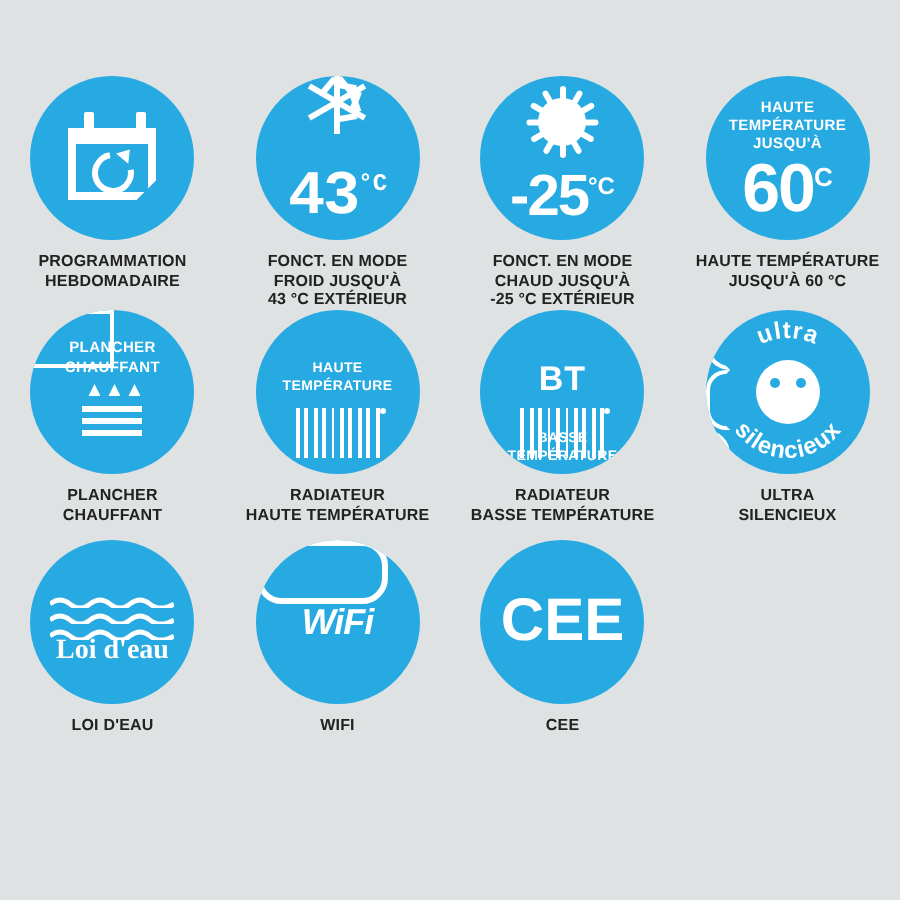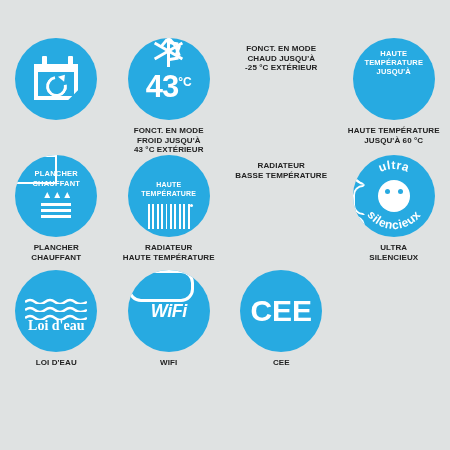--- a/index.html
+++ b/index.html
@@ -108,21 +108,21 @@
 
   .bignum {
     position: absolute;
     left: 0; right: 0;
     text-align: center;
     color: #fff;
     font-family: "Liberation Sans", sans-serif;
     font-weight: bold;
     letter-spacing: -1px;
   }
-  .num-43 { bottom: 18px; font-size: 31px; line-height: 31px; }
+  .num-43 { bottom: 6px; font-size: 31px; line-height: 31px; font-family: Liberation Mono, monospace; }
   .num-25 { bottom: 6px; font-size: 29px; line-height: 29px; }
   .unit {
     font-size: 12px;
     vertical-align: super;
     letter-spacing: 0;
   }
 
   
   .sun-core {
     left: 29px; top: 11px; width: 24px; height: 24px;
@@ -234,49 +234,66 @@
       <div class="badge">
         <div class="w cal-peg l"></div>
         <div class="w cal-peg r"></div>
         <div class="w cal-body"></div>
         <div class="w cal-inner"></div>
         <div class="w cal-top"></div>
         <div class="w cal-notch"></div>
         <div class="w cal-arrow"></div>
         <div class="w cal-arrow-head"></div>
       </div>
+      <div class="caption">PROGRAMMATION
+HEBDOMADAIRE</div>
     </div>
 
     <div class="cell">
       <div class="badge">
         <div class="flake">
           <span class="a"></span>
             <span class="b"></span>
             <span class="c"></span>
         </div>
         <div class="bignum num-43">
           <span>43</span><span class="unit">°C</span>
         </div>
       </div>
       <div class="caption">FONCT. EN MODE
 FROID JUSQU'À
 43 °C EXTÉRIEUR</div>
     </div>
 
     <div class="cell">
+      <div class="badge">
+        <div class="w sun-ray" style="transform:rotate(0deg)"></div>
+        <div class="w sun-ray" style="transform:rotate(30deg)"></div>
+        <div class="w sun-ray" style="transform:rotate(60deg)"></div>
+        <div class="w sun-ray" style="transform:rotate(90deg)"></div>
+        <div class="w sun-ray" style="transform:rotate(120deg)"></div>
+        <div class="w sun-ray" style="transform:rotate(150deg)"></div>
+        <div class="w sun-core"></div>
+        <div class="bignum num-25">
+          <span>-25</span><span class="unit">°C</span>
+        </div>
+      </div>
       <div class="caption">FONCT. EN MODE
 CHAUD JUSQU'À
 -25 °C EXTÉRIEUR</div>
     </div>
 
     <div class="cell">
       <div class="badge">
         <div class="small-lines">HAUTE
 TEMPÉRATURE
 JUSQU'À</div>
+        <div class="bignum num-60">
+          <span>60</span><span class="unit">C</span>
+        </div>
       </div>
       <div class="caption">HAUTE TEMPÉRATURE
 JUSQU'À 60 °C</div>
     </div>
 
     <div class="cell">
       <div class="badge">
         <div class="pc-title">PLANCHER
 CHAUFFANT</div>
         <div class="w pc-arrow" style="left:29px"></div>
@@ -309,20 +326,40 @@
             <i></i>
             <i></i>
         </div>
         <div class="w rad-dot"></div>
       </div>
       <div class="caption">RADIATEUR
 HAUTE TEMPÉRATURE</div>
     </div>
 
     <div class="cell">
+      <div class="badge">
+        <div class="rad-title">
+          <div class="rad-abbr">BT</div>
+          <div class="rad-sub">BASSE
+TEMPÉRATURE</div>
+        </div>
+        <div class="fins">
+          <i></i>
+            <i></i>
+            <i></i>
+            <i></i>
+            <i></i>
+            <i></i>
+            <i></i>
+            <i></i>
+            <i></i>
+            <i></i>
+        </div>
+        <div class="w rad-dot"></div>
+      </div>
       <div class="caption">RADIATEUR
 BASSE TEMPÉRATURE</div>
     </div>
 
 
     <div class="cell">
       <div class="badge">
         <div class="us-wave l1"></div>
         <div class="us-wave l2"></div>
         <div class="us-wave r1"></div>

